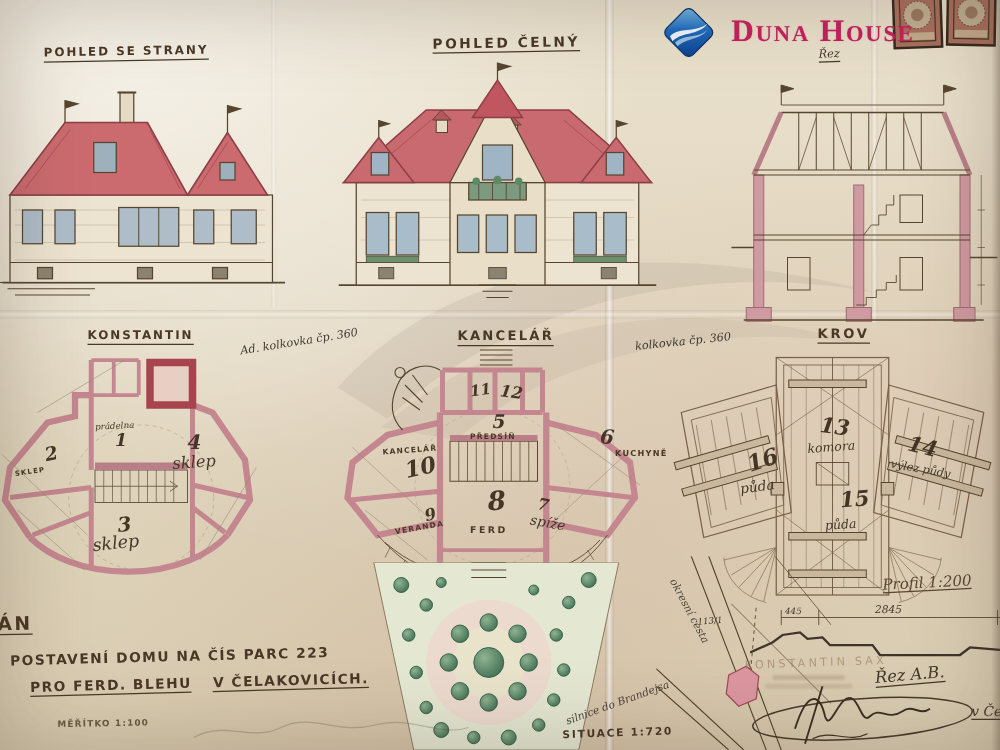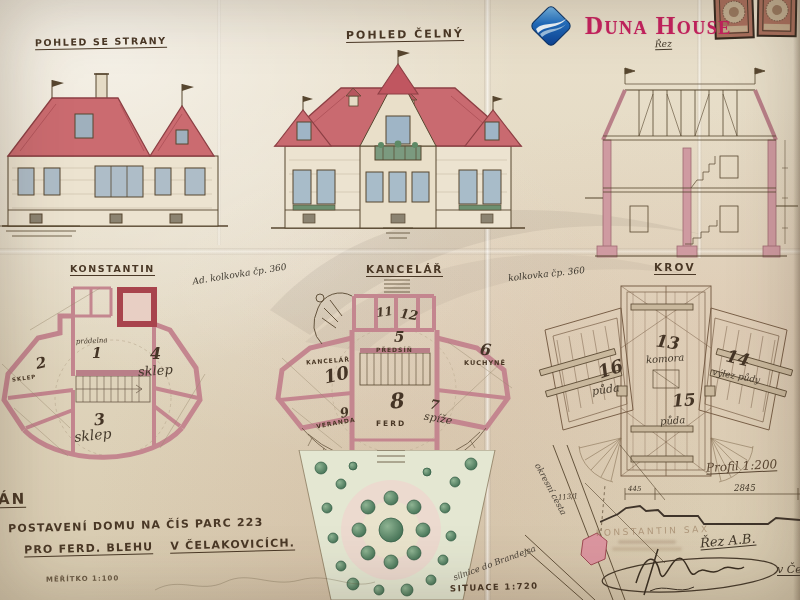--- a/index.html
+++ b/index.html
@@ -270,21 +270,21 @@
     <g stroke="#9a8a70" stroke-width=".45" fill="none">
       <path d="M10,80 L75,140 M170,140 L230,84 M20,130 L70,170 M176,64 L240,110"></path>
     </g>
   </svg>
 
   <div class="lbl num" style="left:376px;top:306px;font-size:12px;transform:rotate(-8deg);">11</div>
   <div class="lbl num" style="left:400px;top:308px;font-size:13px;transform:rotate(8deg);">12</div>
   <div class="lbl num" style="left:394px;top:330px;font-size:15px;">5</div>
   <div class="lbl tiny" style="left:376px;top:347px;font-size:6px;letter-spacing:1px;color:#4a3826;">PŘEDSÍŇ</div>
   <div class="lbl num" style="left:480px;top:342px;font-size:16px;transform:rotate(6deg);">6</div>
-  <div class="lbl tiny" style="left:464px;top:360px;font-size:6.5px;letter-spacing:1px;color:#4a3826;">KUCHYNĚ</div>
+  <div class="lbl tiny" style="left:492px;top:360px;font-size:6.5px;letter-spacing:1px;color:#4a3826;">KUCHYNĚ</div>
   <div class="lbl num" style="left:324px;top:366px;font-size:18px;transform:rotate(-12deg);">10</div>
   <div class="lbl tiny" style="left:306px;top:358px;font-size:6px;letter-spacing:1px;transform:rotate(-4deg);color:#4a3826;">KANCELÁŘ</div>
   <div class="lbl num" style="left:390px;top:390px;font-size:21px;transform:rotate(-4deg);">8</div>
   <div class="lbl tiny" style="left:376px;top:420px;font-size:7.5px;letter-spacing:2px;color:#4a3826;">FERD</div>
   <div class="lbl num" style="left:340px;top:406px;font-size:13px;transform:rotate(-14deg);">9</div>
   <div class="lbl tiny" style="left:316px;top:420px;font-size:6px;letter-spacing:1px;transform:rotate(-10deg);color:#4a3826;">VERANDA</div>
   <div class="lbl num" style="left:430px;top:398px;font-size:13px;transform:rotate(12deg);">7</div>
   <div class="lbl hand" style="left:424px;top:413px;font-size:11px;transform:rotate(10deg);">spíže</div>
 
   <svg class="abs" style="left:283px;top:450px" width="215" height="150" viewBox="0 0 215 150">
@@ -408,21 +408,21 @@
   <div class="lbl hand und" style="left:706px;top:460px;font-size:12px;transform:rotate(-3deg);color:#5a4632;">Profil 1:200</div>
 
   <svg class="abs" style="left:600px;top:480px" width="200" height="55" viewBox="0 0 200 55">
     <g stroke="#57462f" stroke-width=".7" fill="none">
       <line x1="25" y1="14" x2="200" y2="14"></line>
       <path d="M25,8 v12 M55,8 v12 M198,8 v12"></path>
     </g>
     <path d="M0,42 L18,34 L26,28 L40,26 L46,31 L58,30 L64,36 L98,36 L104,44 L168,44 L176,38 L200,40" stroke="#3f342a" stroke-width="1.8" fill="none"></path>
   </svg>
   <div class="lbl hand" style="left:628px;top:486px;font-size:7px;">445</div>
-  <div class="lbl hand" style="left:734px;top:484px;font-size:8.5px;">2845</div>
+  <div class="lbl hand" style="left:700px;top:484px;font-size:8.5px;">2845</div>
 
   <div class="lbl" style="left:596px;top:527px;font-size:9px;letter-spacing:2.5px;color:rgba(148,118,88,.6);transform:rotate(-2deg);">KONSTANTIN SAX</div>
   <div class="crease" style="left:618px;top:540px;width:58px;height:4px;background:rgba(148,118,88,.28);border-radius:2px;filter:blur(1px);"></div>
   <div class="crease" style="left:612px;top:547px;width:70px;height:4px;background:rgba(148,118,88,.22);border-radius:2px;filter:blur(1px);"></div>
 
   <div class="lbl hand und" style="left:700px;top:534px;font-size:13px;transform:rotate(-5deg);">Řez A.B.</div>
 
   <svg class="abs" style="left:598px;top:543px" width="190" height="57" viewBox="0 0 190 57">
     <ellipse cx="92" cy="32" rx="88" ry="16" transform="rotate(-4 92 32)" stroke="#473a2b" stroke-width="1.2" fill="none"></ellipse>
     <path d="M60,6 L46,52 M38,40 C48,8 58,12 62,30 C66,44 74,10 84,16 C90,20 92,36 98,30 C106,22 112,34 124,26 C132,20 138,30 146,24" stroke="#3a2f22" stroke-width="1.5" fill="none"></path>

